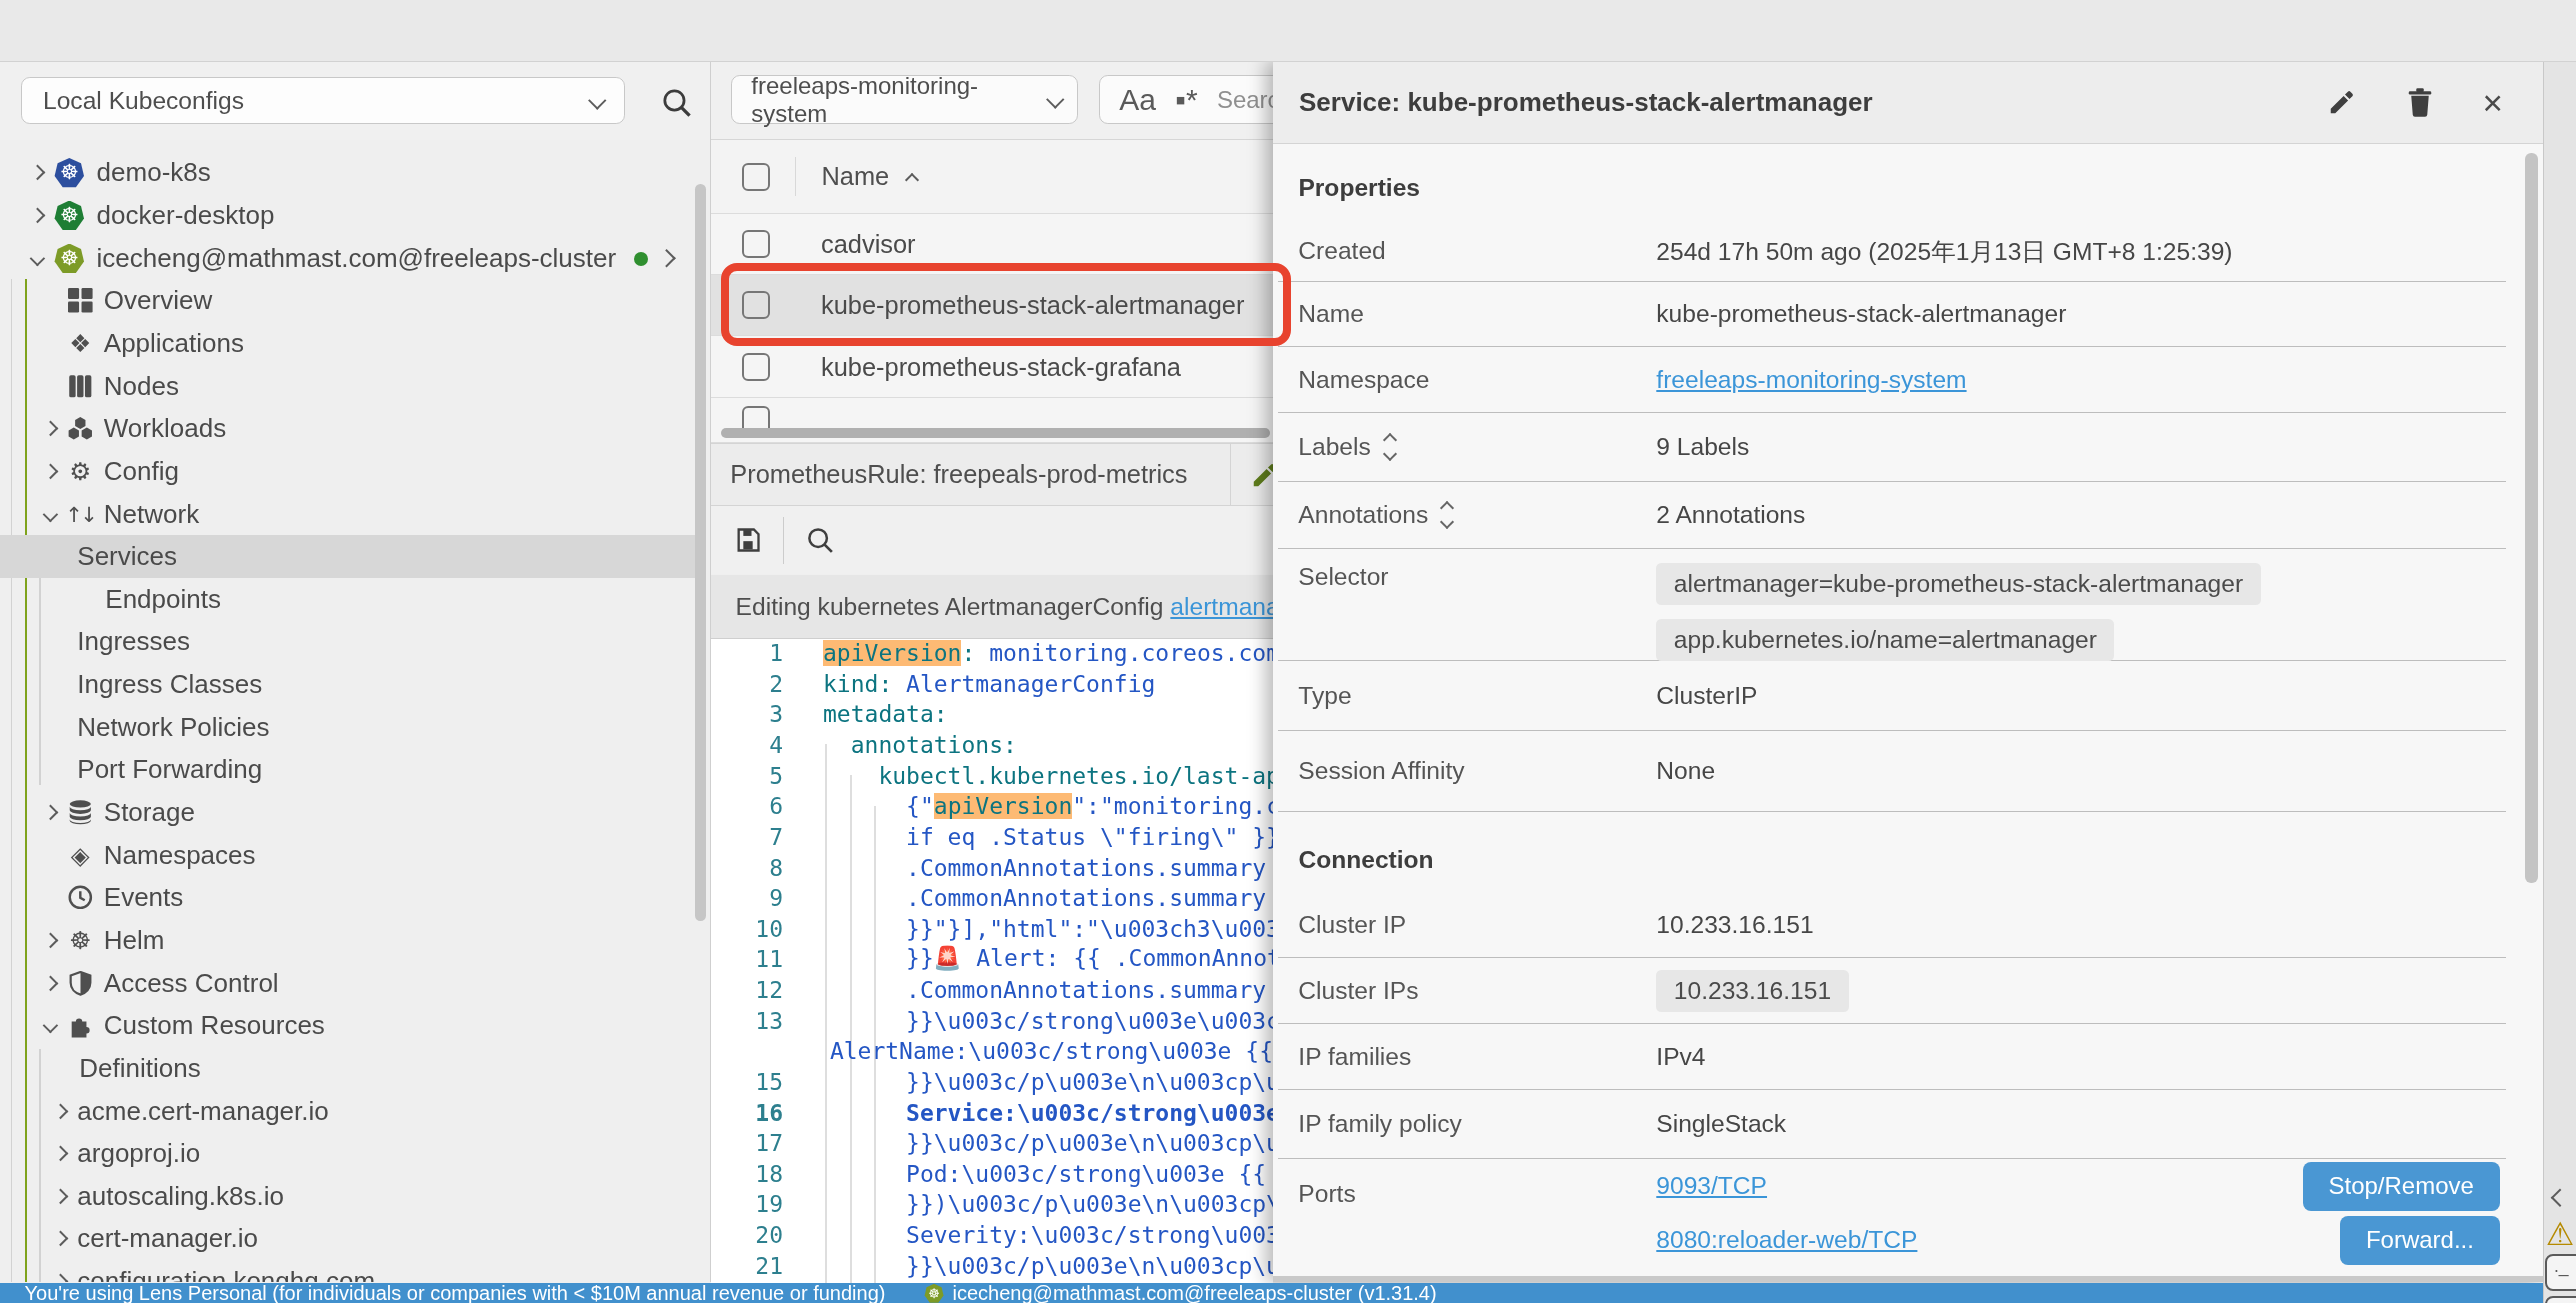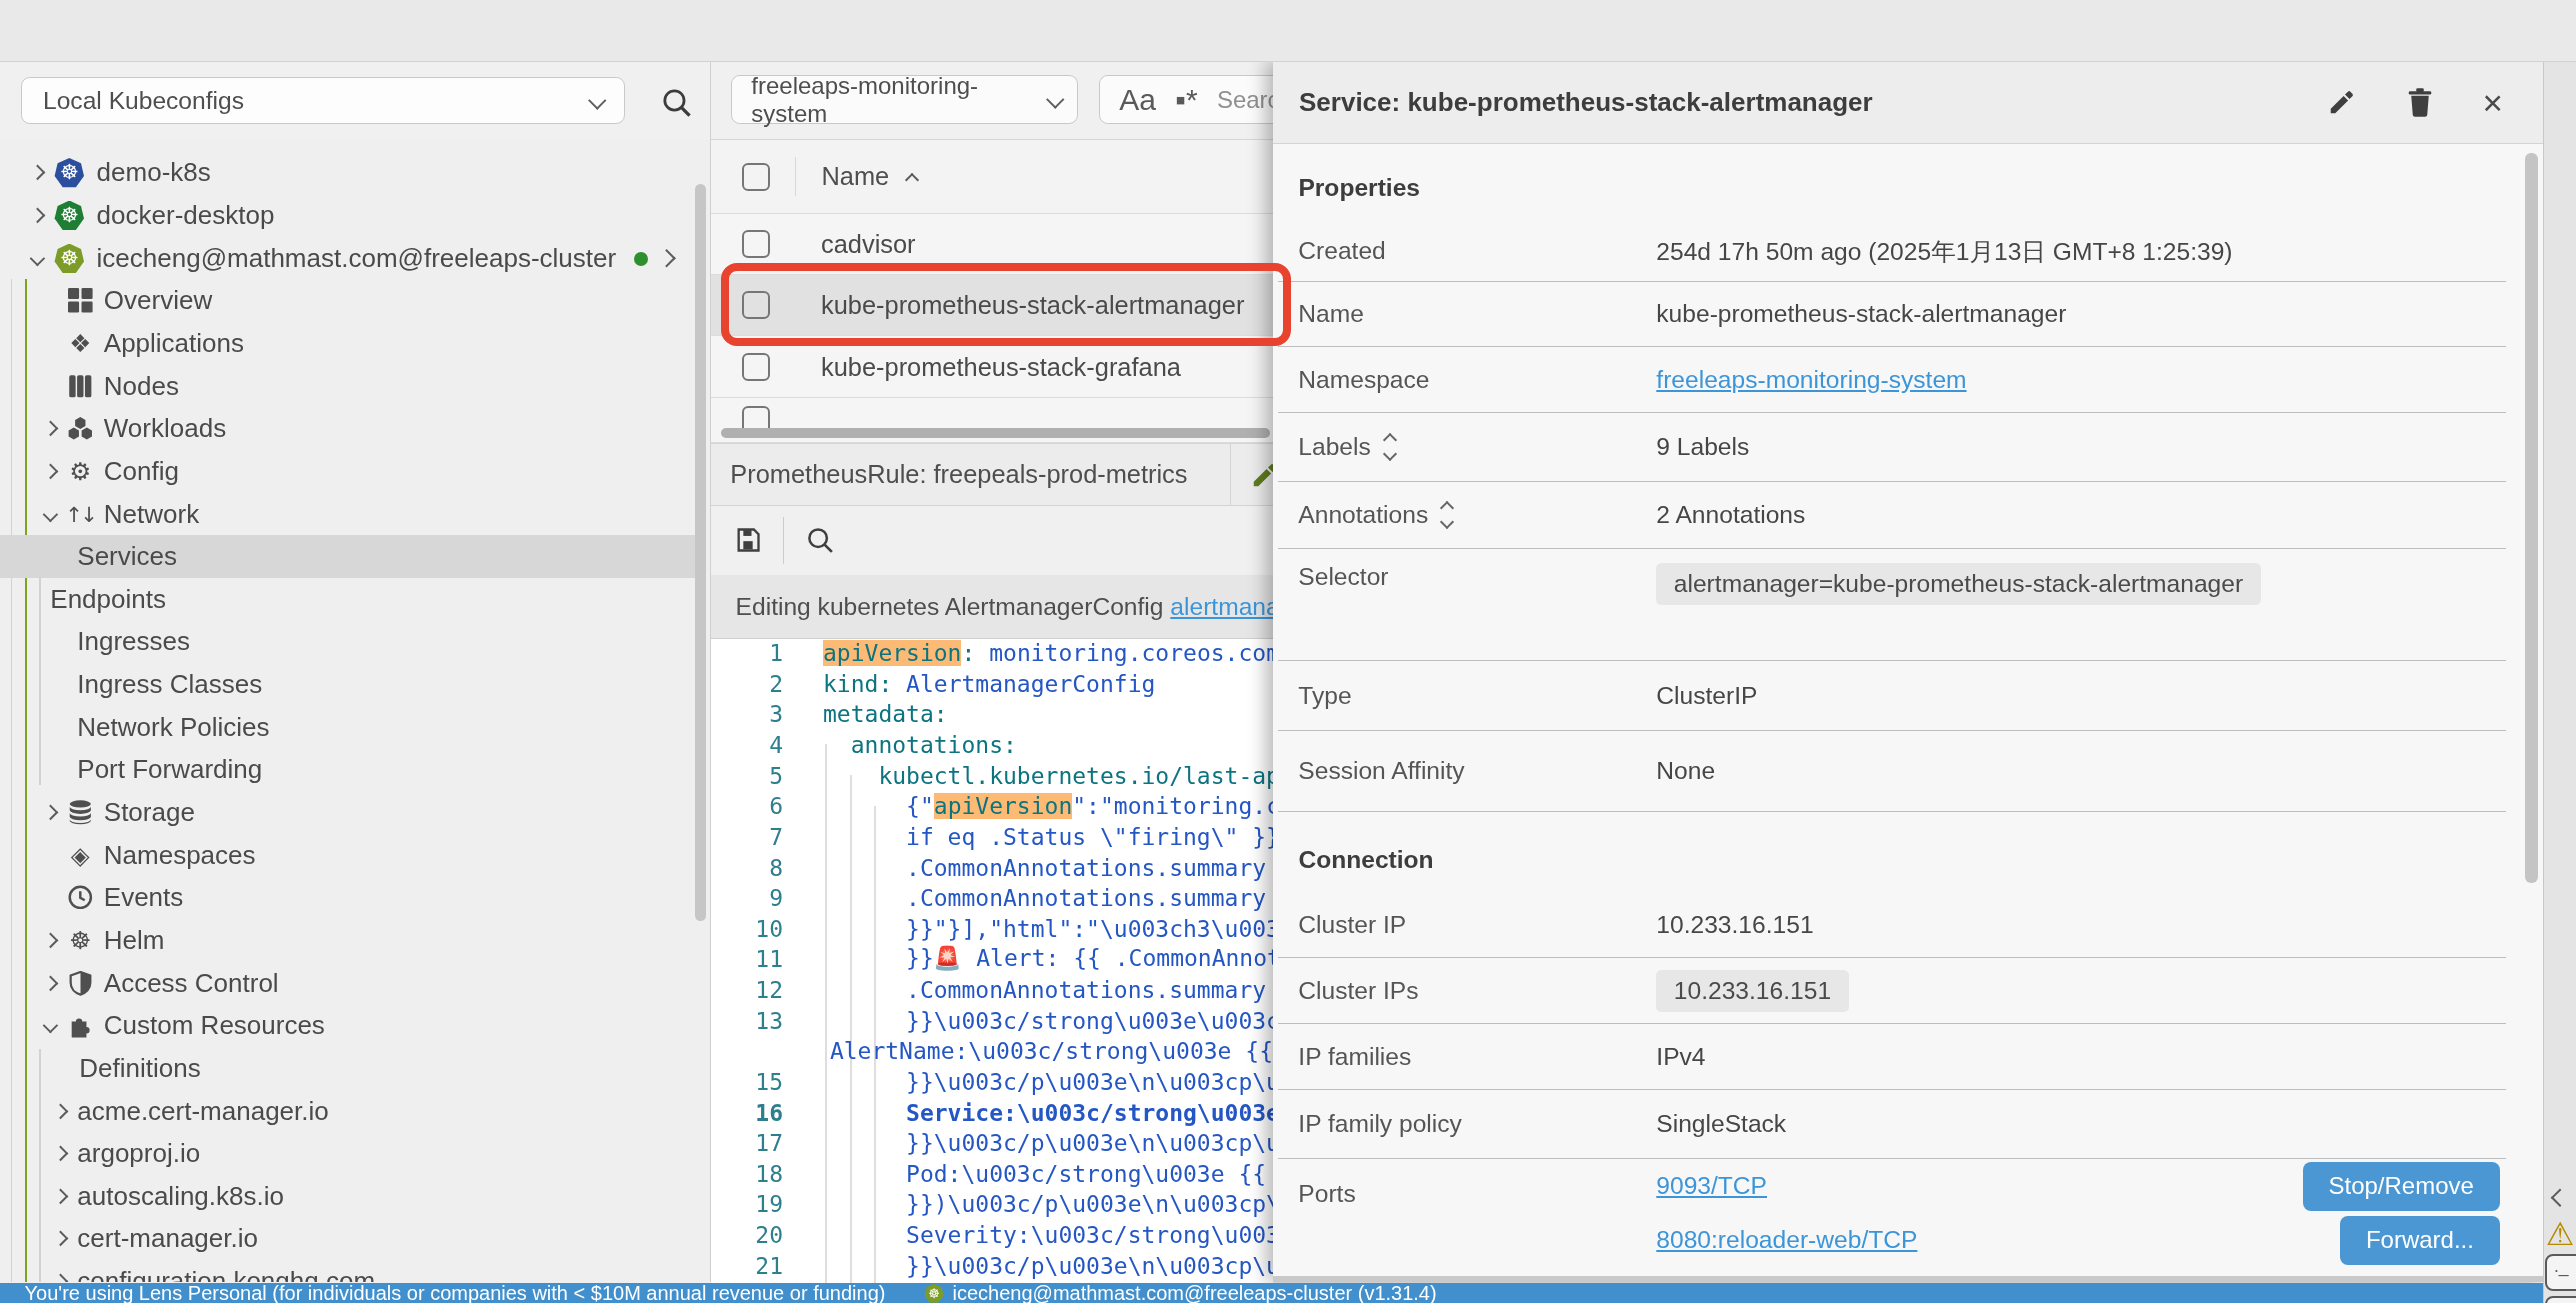--- a/index.html
+++ b/index.html
@@ -275,21 +275,21 @@
           <span class="chevslot">
             <span class="chev down"></span>
           </span>
           <span class="t-icon glyph" style="font-size: 21px; letter-spacing: -2.6px; width: 26px;">↑↓</span>
           <span class="tlabel">Network</span>
         </div>
         <div class="trow sel" style="top: 395px; padding-left: 49px;">
           <span class="chevslot"></span>
           <span class="tlabel">Services</span>
         </div>
-        <div class="trow" style="top: 438px; padding-left: 22px;">
+        <div class="trow" style="top: 438px; padding-left: 77px;">
           <span class="chevslot"></span>
           <span class="tlabel">Endpoints</span>
         </div>
         <div class="trow" style="top: 480px; padding-left: 49px;">
           <span class="chevslot"></span>
           <span class="tlabel">Ingresses</span>
         </div>
         <div class="trow" style="top: 523px; padding-left: 49px;">
           <span class="chevslot"></span>
           <span class="tlabel">Ingress Classes</span>
@@ -562,20 +562,21 @@
           </div>
           <div class="d-value">2 Annotations</div>
         </div>
         <div class="d-row" style="height: 112px; align-items: flex-start; padding-top: 14px;">
           <div class="d-label">
             <span>Selector</span>
           </div>
           <div class="d-value">
             <div class="badge-col">
               <span class="badge">alertmanager=kube-prometheus-stack-alertmanager</span>
+              <span class="badge">app.kubernetes.io/name=alertmanager</span>
             </div>
           </div>
         </div>
         <div class="d-row" style="height: 70px;">
           <div class="d-label">
             <span>Type</span>
           </div>
           <div class="d-value">ClusterIP</div>
         </div>
         <div class="d-row" style="height: 81px;">

